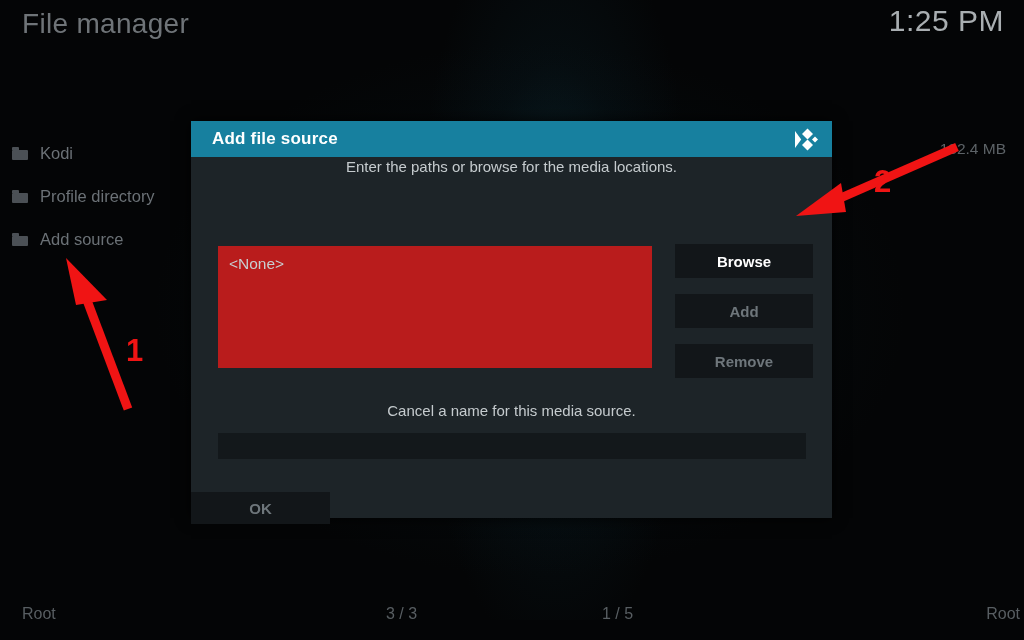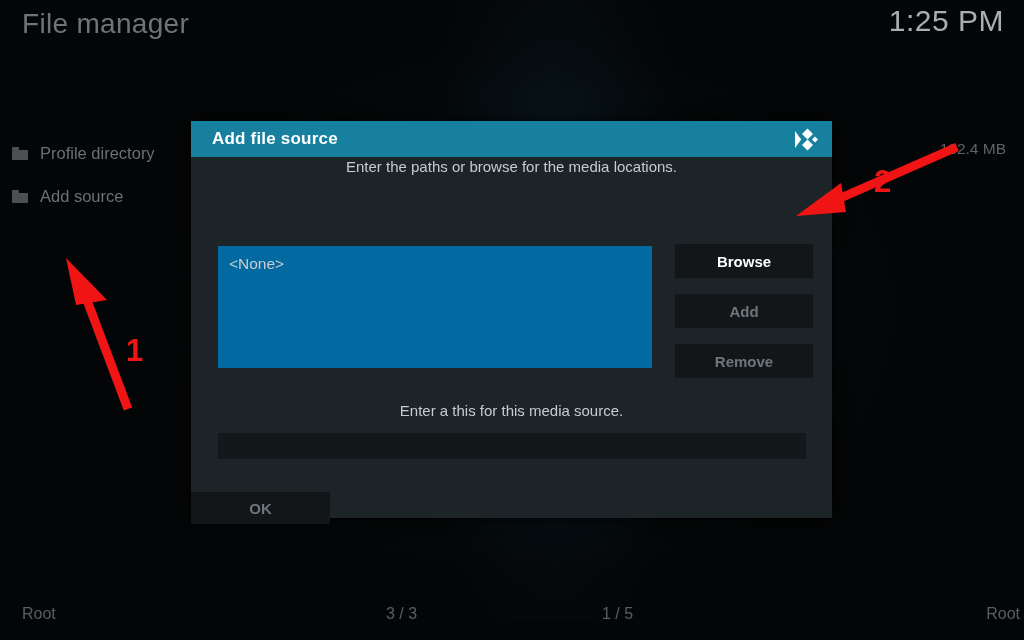--- a/index.html
+++ b/index.html
@@ -155,21 +155,21 @@
     font-size: 15px;
     color: #c5cbce;
   }
 
   .paths-box {
     position: absolute;
     left: 27px;
     top: 89px;
     width: 434px;
     height: 122px;
-    background: #0369a1;
+    background: #b91c1c;
   }
   .paths-item {
     font-size: 15.5px;
     color: #c8ced1;
     padding: 9px 0 0 11px;
   }
 
   .side-buttons {
     position: absolute;
     left: 484px;
@@ -279,20 +279,27 @@
 
 <div id="screen">
 
   <div class="bg-vignette"></div>
   <div class="bg-vignette2"></div>
 
   <div class="page-title">File manager</div>
   <div class="clock">1:25 PM</div>
 
   <div class="file-list">
+    <div class="file-row">
+      <span class="folder-icon">
+          <span class="tab"></span>
+          <span class="body"></span>
+        </span>
+      <span class="file-label">Kodi</span>
+    </div>
     <div class="file-row">
       <span class="folder-icon">
           <span class="tab"></span>
           <span class="body"></span>
         </span>
       <span class="file-label">Profile directory</span>
     </div>
     <div class="file-row">
       <span class="folder-icon">
           <span class="tab"></span>
@@ -325,21 +332,21 @@
       <div class="paths-box">
         <div class="paths-item">&lt;None&gt;</div>
       </div>
 
       <div class="side-buttons">
         <button class="btn">Browse</button>
         <button class="btn disabled">Add</button>
         <button class="btn disabled">Remove</button>
       </div>
 
-      <div class="name-hint">Enter a this for this media source.</div>
+      <div class="name-hint">Cancel a name for this media source.</div>
 
       <div class="name-input"></div>
 
       <div class="footer-buttons">
         <button class="fbtn disabled">OK</button>
       </div>
 
     </div>
   </div>
 

